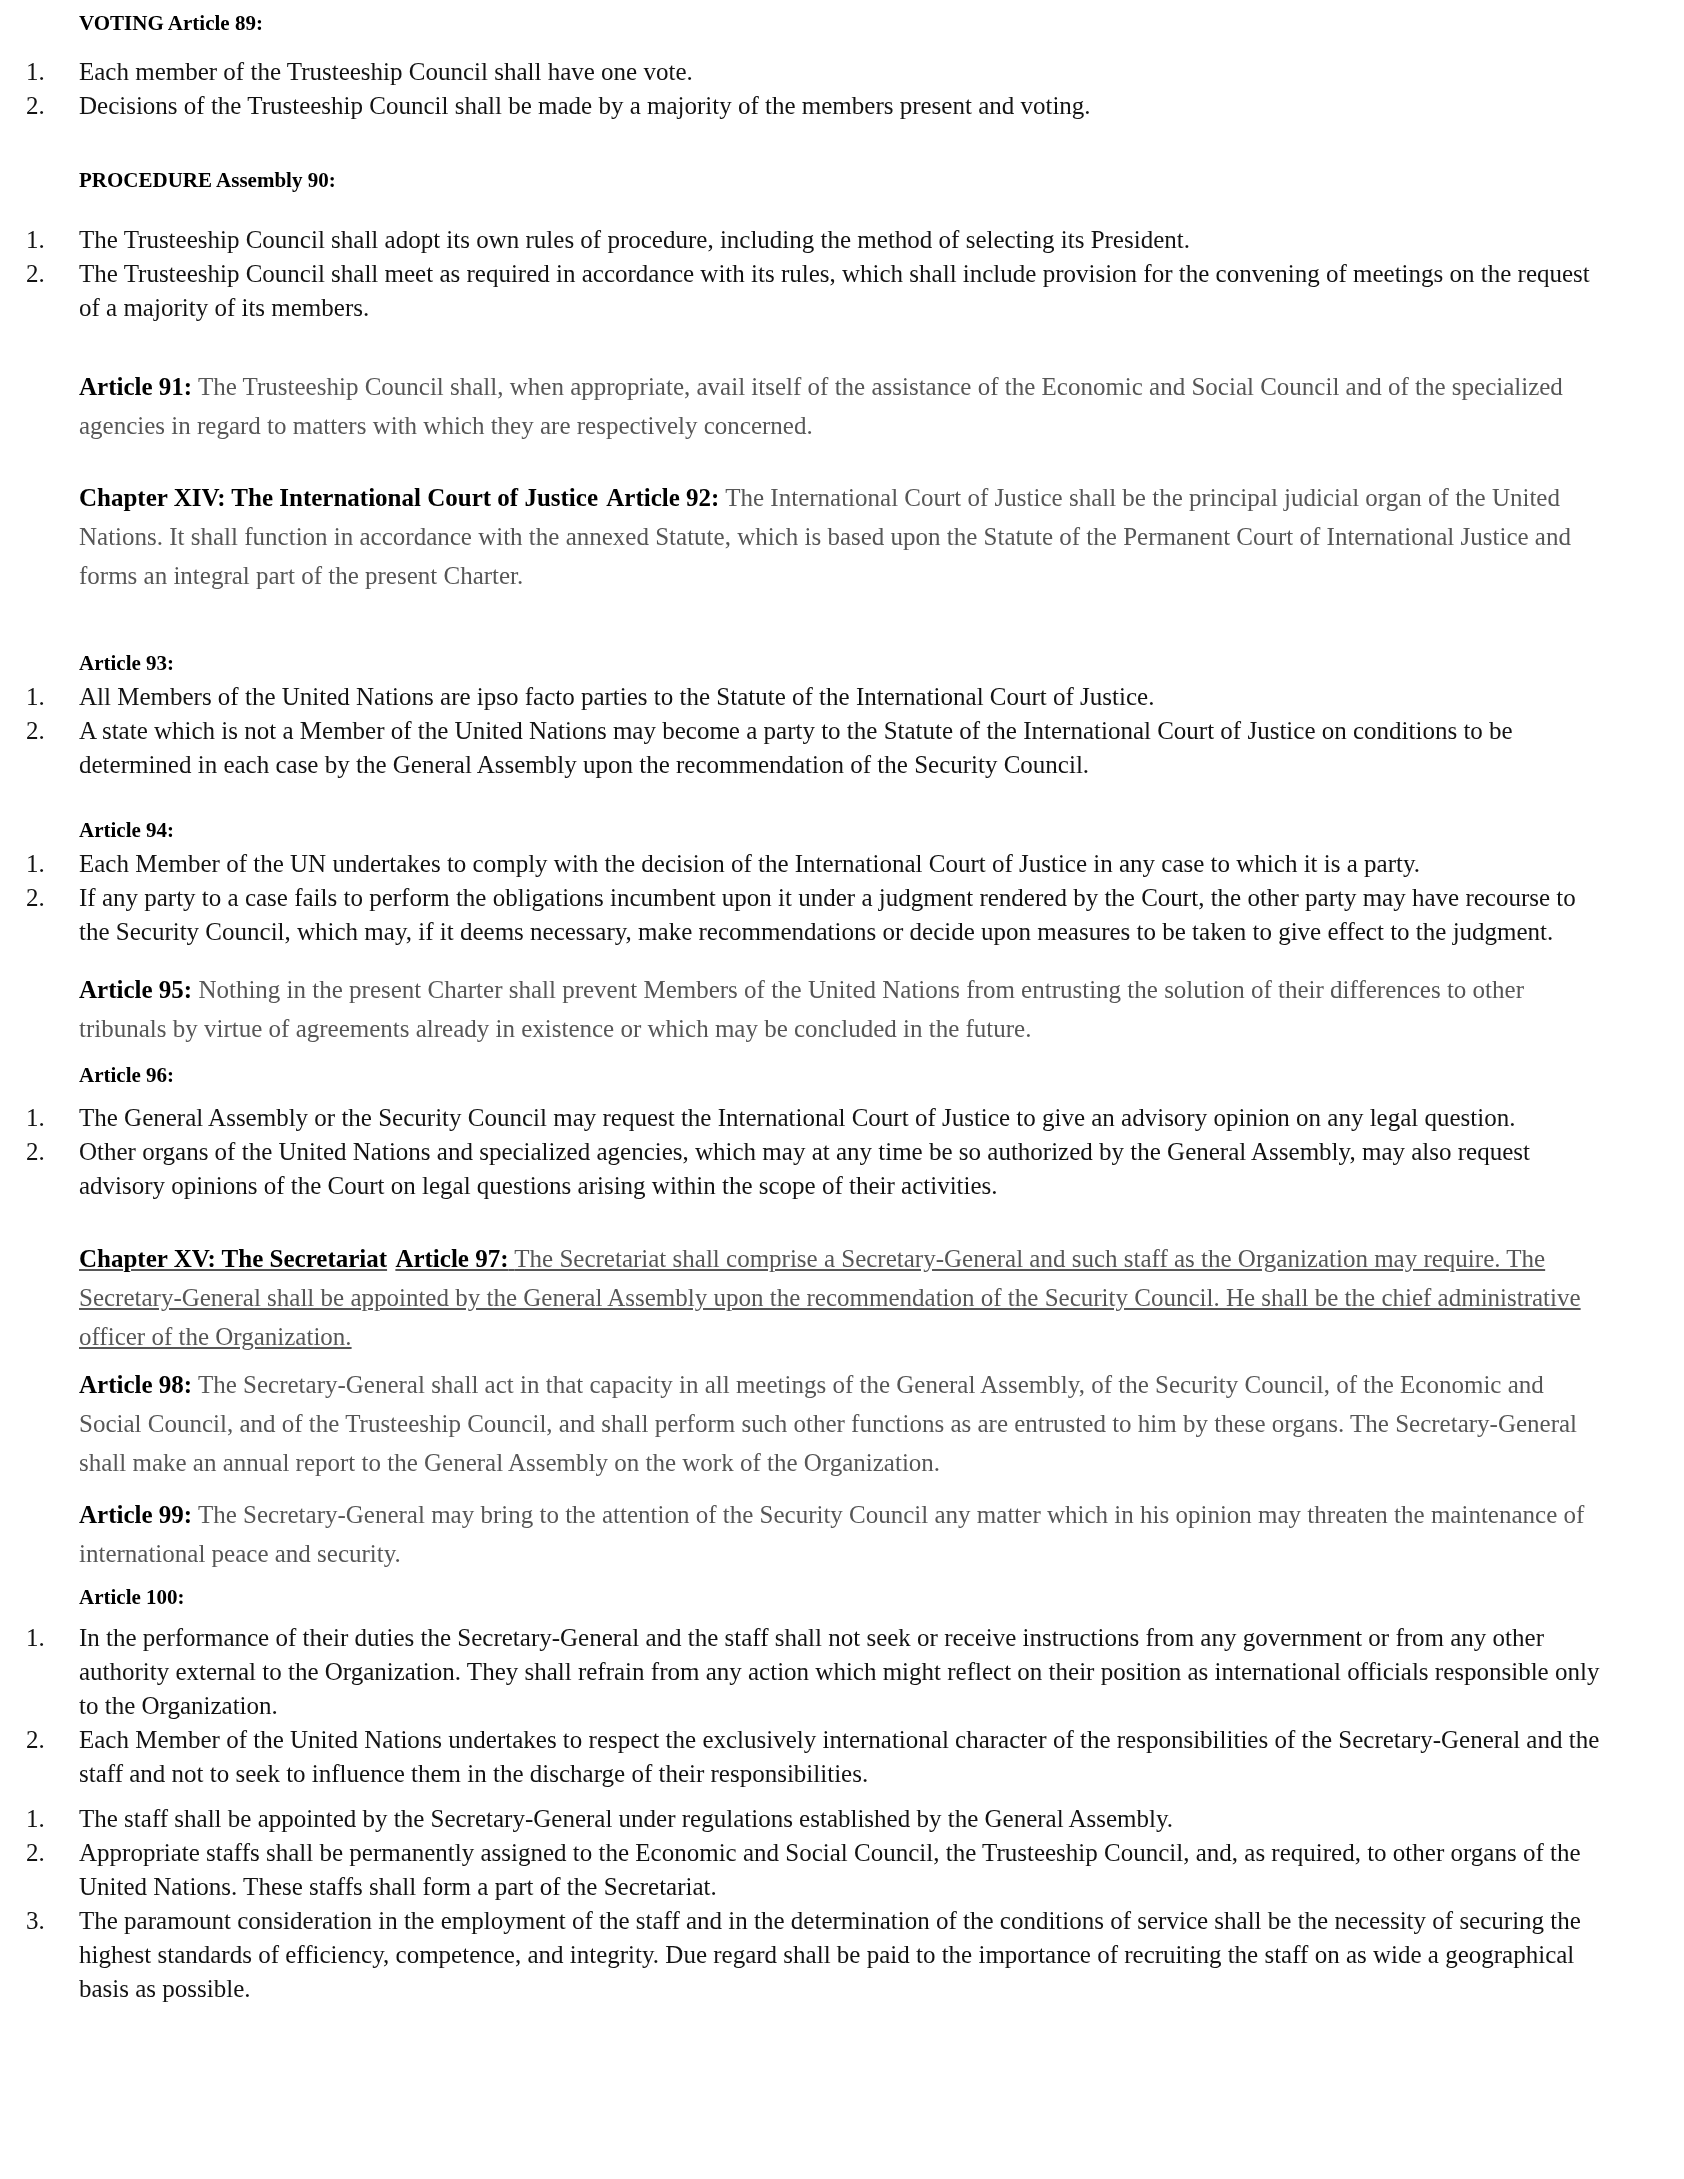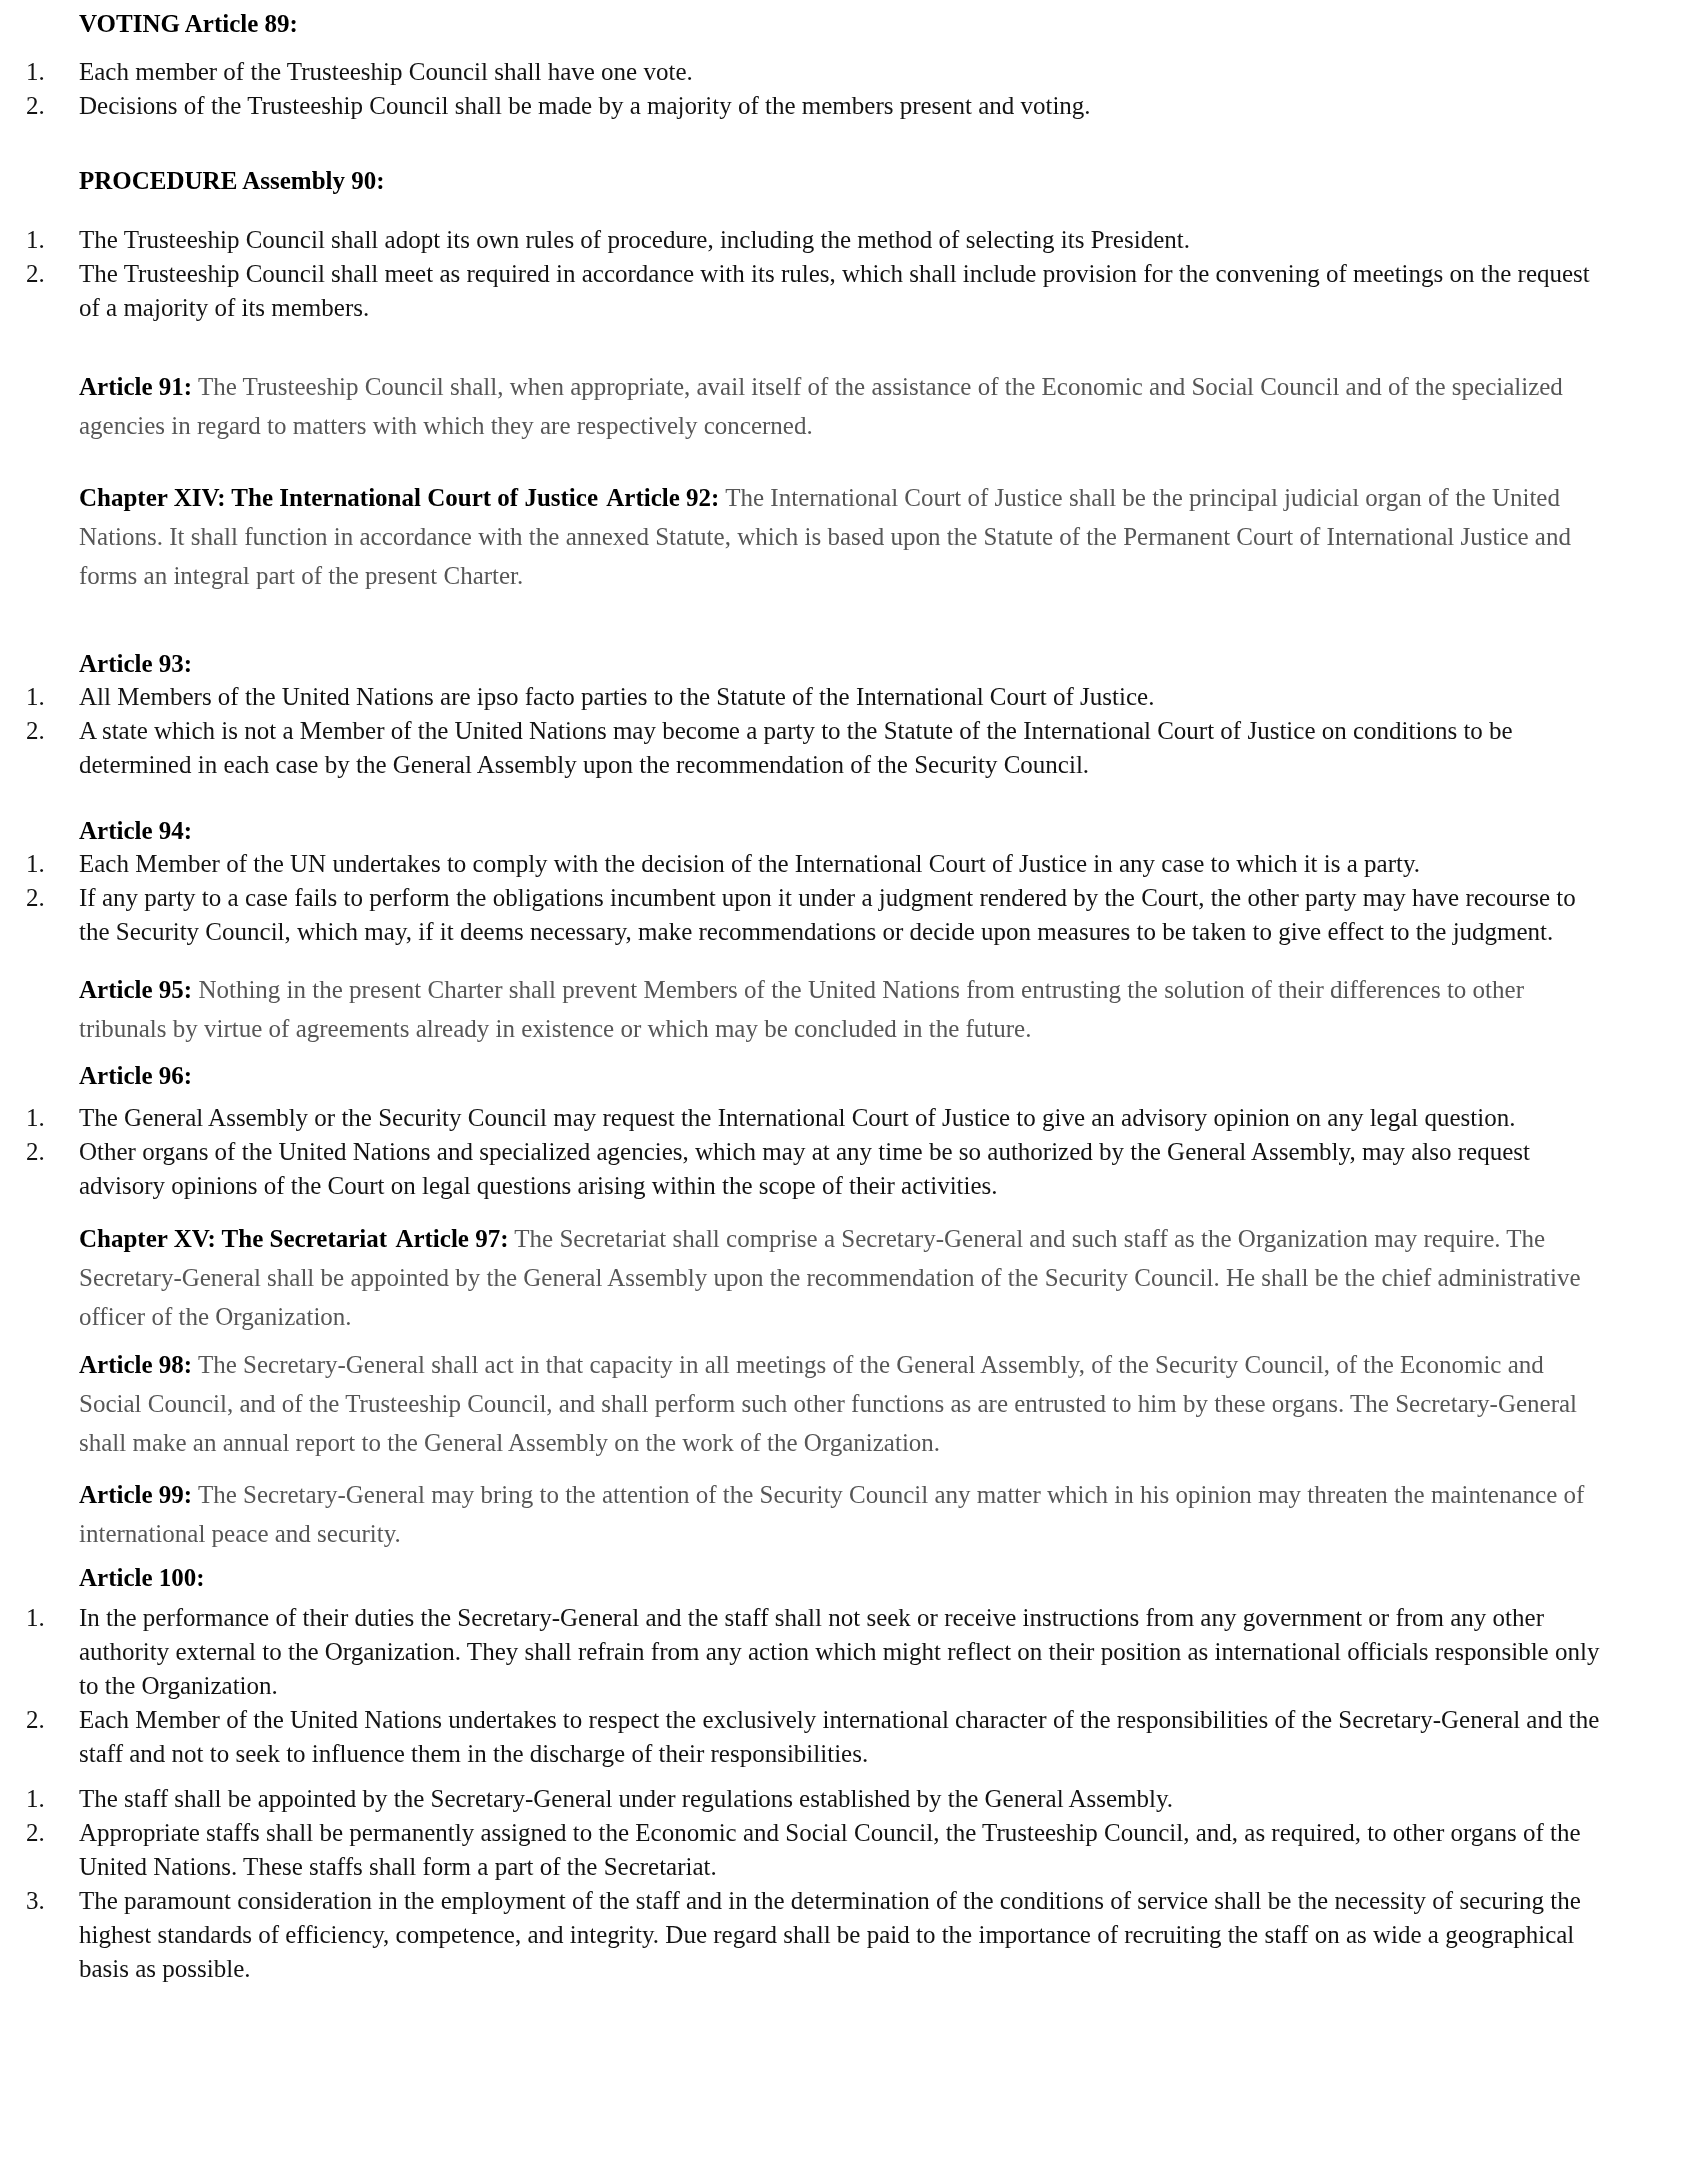--- a/index.html
+++ b/index.html
@@ -7,21 +7,21 @@
     width: 1684px; height: 2180px;
     overflow: hidden;
     font-family: "Liberation Serif", "DejaVu Serif", serif;
   }
   .page {
     box-sizing: border-box;
     width: 1684px; height: 2180px;
     padding: 7.4px 82px 0 0;
   }
   .heading {
-    font-size: 25px; font-weight: bold; color: #000000;
+    font-size: 21px; font-weight: bold; color: #000000;
     line-height: 33px;
     margin: 0 0 0 79px;
   }
   .para {
     font-size: 25px; color: #575757;
     line-height: 39px;
     margin: 0 0 0 79px;
   }
   .para .plabel { color: #000000; font-weight: bold; }
   .para .plabel + .plabel { margin-left: 8.3px; text-align: center; }
@@ -40,21 +40,21 @@
   .s3  { margin-top: 26px; }
   .s4  { margin-top: 42px; }
   .s5  { margin-top: 33px; }
   .s6  { margin-top: 52px; }
   .s7  { margin-top: 0; }
   .s8  { margin-top: 32px; }
   .s9  { margin-top: 0; }
   .s10 { margin-top: 20.4px; }
   .s11 { margin-top: 11px; }
   .s12 { margin-top: 9.3px; }
-  .s13 { margin-top: 16px; }
+  .s13 { margin-top: 36px; text-decoration: underline; }
   .s14 { margin-top: 9.3px; }
   .s15 { margin-top: 13px; }
   .s16 { margin-top: 7.4px; }
   .s17 { margin-top: 7.4px; }
   .s18 { margin-top: 28px; }
   .s19 { margin-top: 11px; }
 </style>
 </head>
 <body>
 

